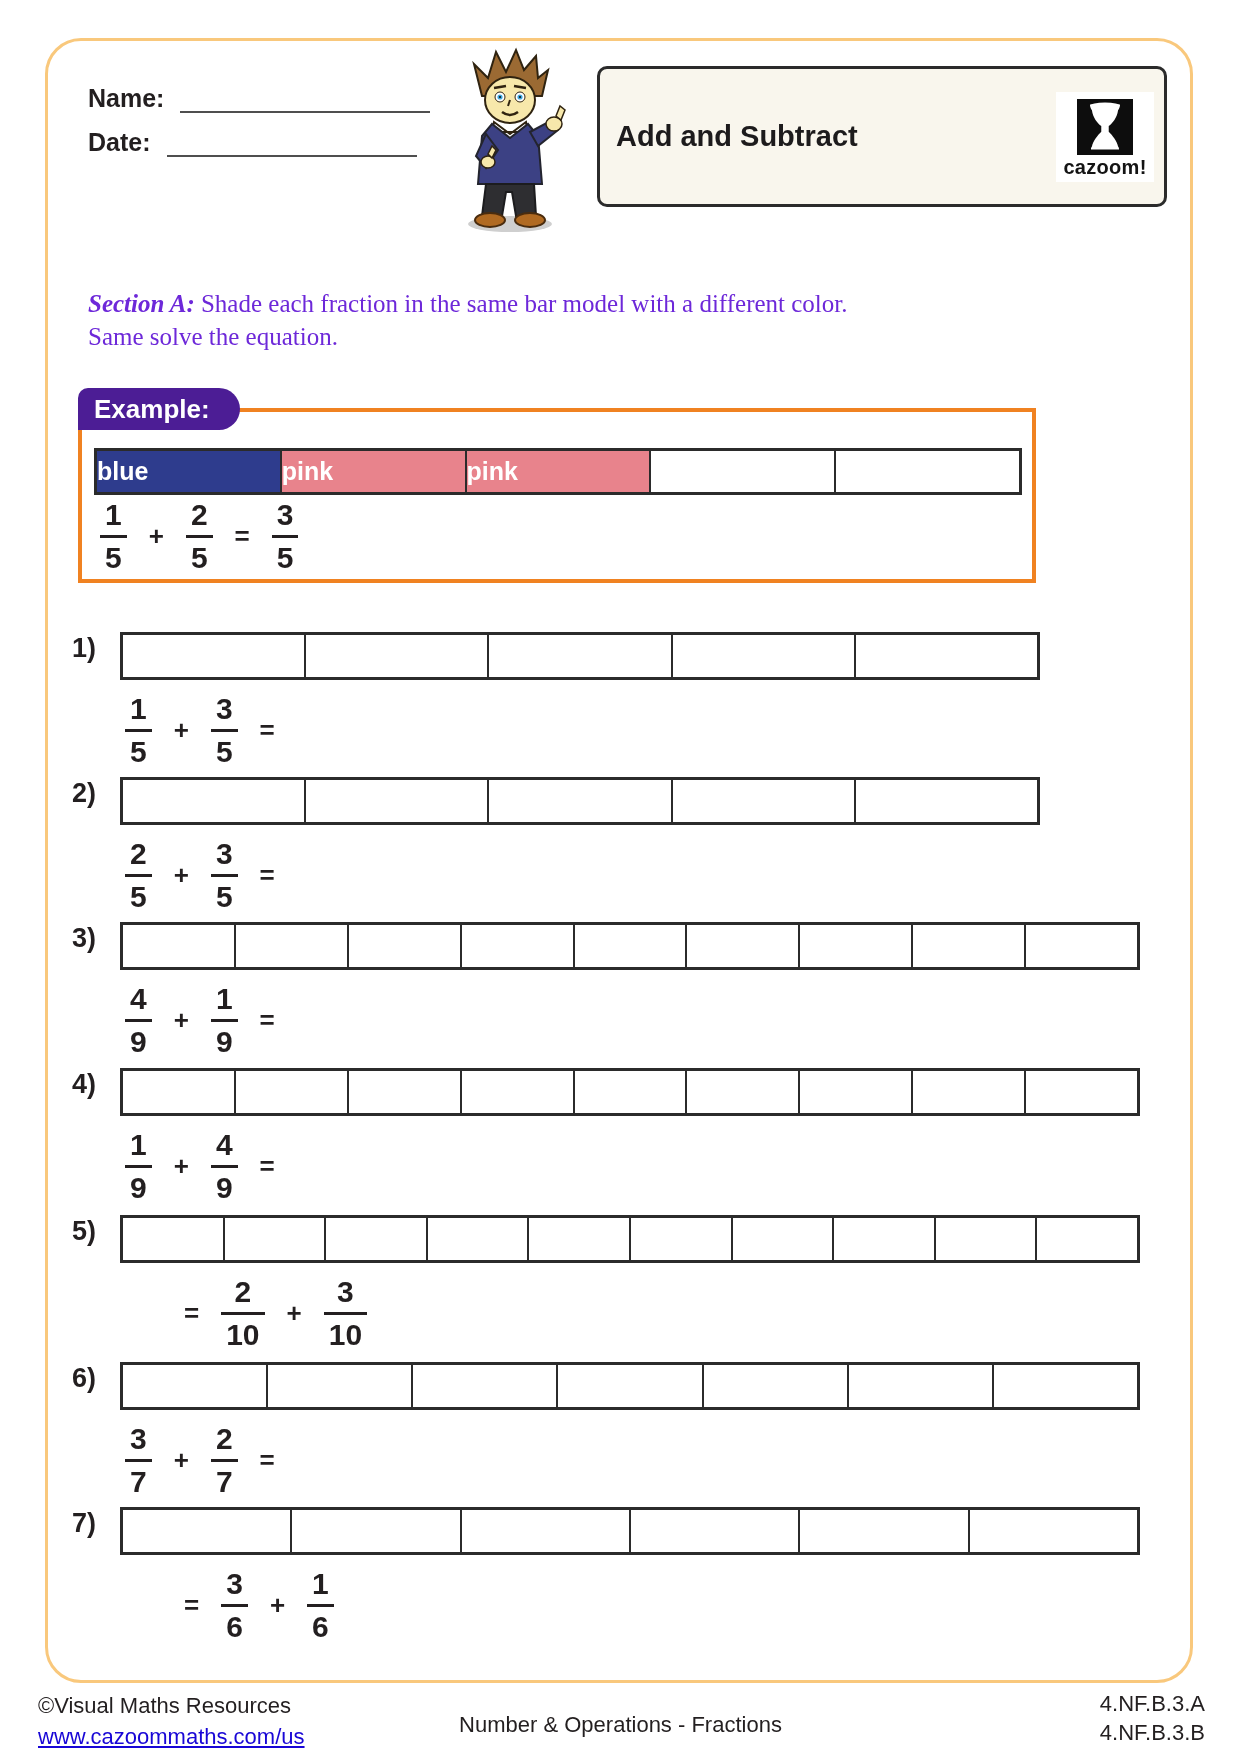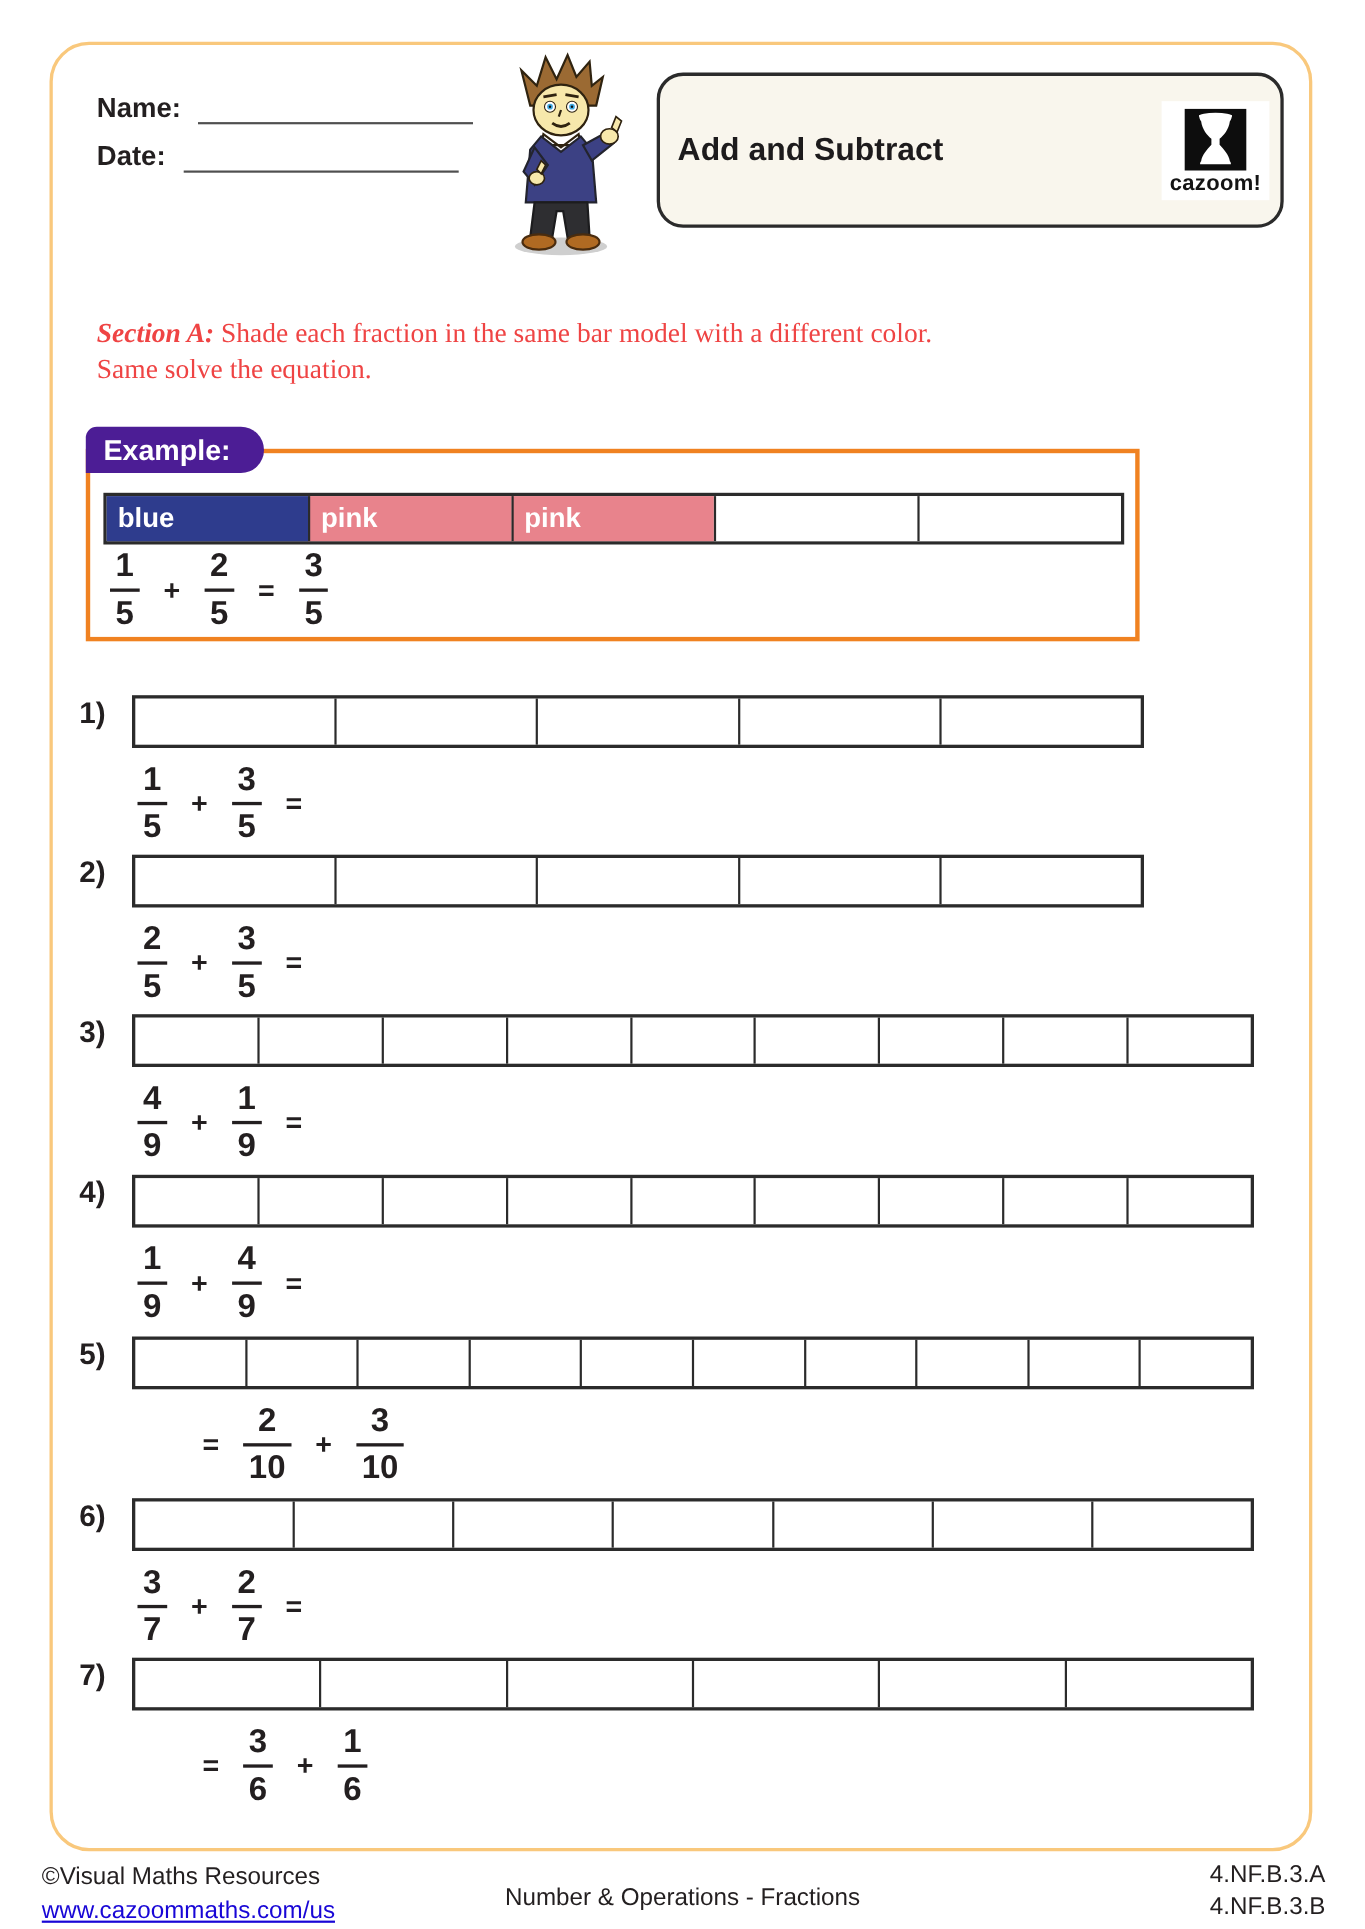--- a/index.html
+++ b/index.html
@@ -15,45 +15,45 @@
   
   .field-row { position:absolute; left:88px; font-weight:bold; font-size:25px; white-space:nowrap; }
   .field-row.name { top:84px; } .field-row.date { top:128px; }
   .write-line { display:inline-block; width:250px; height:28px; margin-left:16px;
     border-bottom:2px solid #4f4f4f; vertical-align:bottom; }
   
   .mascot { position:absolute; left:452px; top:44px; width:120px; height:190px; }
   
   .title-box {
     position:absolute; left:597px; top:66px; width:570px; height:141px;
-    background:#f9f6ed; border:3px solid #2b2b2b; border-radius:24px;
+    background:#f9f6ed; border:3px solid #2b2b2b; border-radius:10px;
     display:flex; align-items:center;
   }
   .title-text { font-size:29px; font-weight:bold; line-height:1.14; padding-left:16px; color:#1d1b1c; }
   .title-text span { display:block; }
   .logo { margin-left:auto; margin-right:10px; width:98px; background:#ffffff; padding:7px 4px 3px; text-align:center; }
   .logo-square { width:56px; height:56px; margin:0 auto; background:#0d0d0d; }
   .logo-text { font-family:Liberation Sans, sans-serif; font-weight:bold; font-size:20px; color:#141414; margin-top:1px; letter-spacing:0.3px; }
   
   .section-intro { position:absolute; left:88px; top:288px; width:930px;
-    font-family:"Liberation Serif", serif; font-size:25px; line-height:1.3; color:#ef4444; }
+    font-family:"Liberation Serif", serif; font-size:25px; line-height:1.3; color:#6d28d9; }
   .section-label { font-weight:bold; font-style:italic; }
   
   .example-tab {
     position:absolute; left:78px; top:388px; height:42px; line-height:42px; z-index:2;
     background:#4c1d95; color:#fff; font-weight:bold; font-size:26px;
     padding:0 30px 0 16px; border-radius:10px 21px 21px 0;
   }
   .example-box { position:absolute; left:78px; top:408px; width:958px; height:175px;
     border:4px solid #f08221; z-index:1; }
   
   .bar { position:absolute; display:flex; border:3px solid #2b2b2b; background:#fff; }
   .bar-cell { flex:1 1 0; border-left:2px solid #2b2b2b; display:flex; align-items:center; }
   .bar-cell:first-child { border-left:none; }
-  .cell-label { color:#fff; font-weight:bold; font-size:25px; padding-left:10px; }
+  .cell-label { color:#fff; font-weight:bold; font-size:25px; }
   .example-bar { left:94px; top:448px; width:928px; height:47px; z-index:2; }
   .problem-bar { height:48px; }
   
   .equation { position:absolute; display:flex; align-items:center; gap:20px; font-weight:bold; z-index:2; }
   .frac { display:flex; flex-direction:column; align-items:center; font-size:30px; line-height:1; font-weight:bold; }
   .frac-num { padding:0 5px 5px; }
   .frac-den { border-top:3px solid #231f20; padding:5px 5px 0; }
   .op { font-size:26px; padding:0 2px; }
   .example-equation { left:100px; top:500px; }
   .problem-number { position:absolute; left:72px; font-weight:bold; font-size:27px; }

